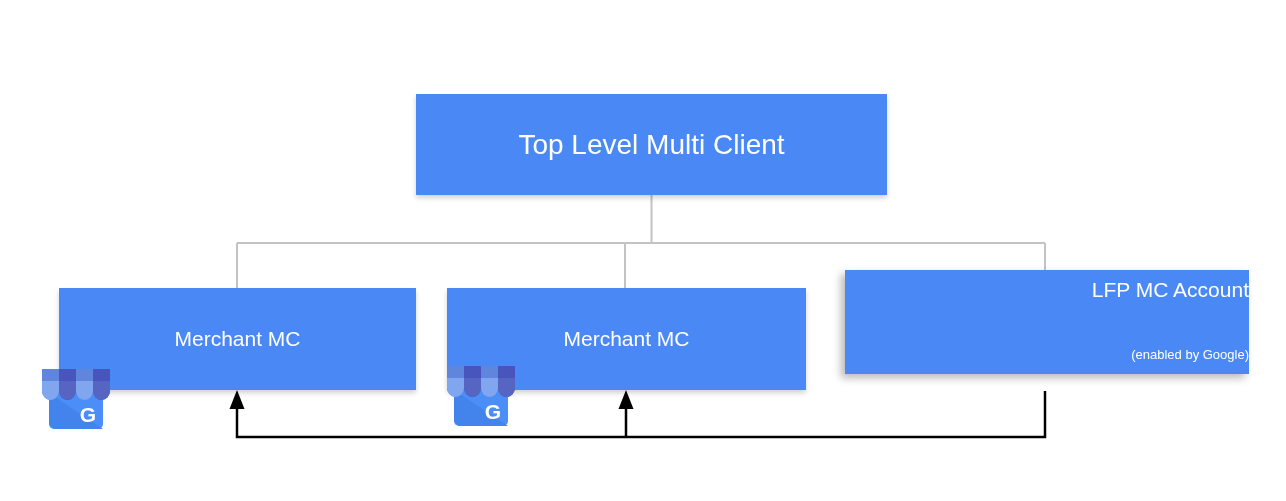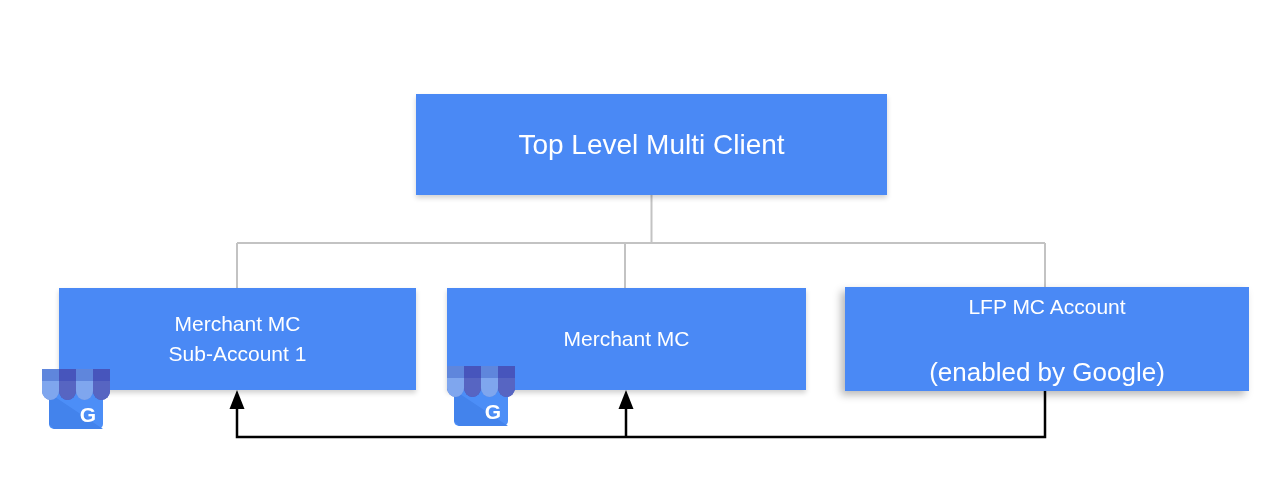--- a/index.html
+++ b/index.html
@@ -22,22 +22,22 @@
     text-align: center;
   }
   .node.shadow-soft  { box-shadow: 0 3px 5px rgba(0,0,0,0.18); }
   .node.shadow-left  { box-shadow: -4px 4px 8px rgba(0,0,0,0.28); }
   .node-root {
     left: 416px; top: 94px; width: 471px; height: 101px;
     font-size: 28px; line-height: 40px;
   }
   .node-sub1 { left: 59px;  top: 288px; width: 357px; height: 102px; font-size: 21px; line-height: 30px; }
   .node-sub2 { left: 447px; top: 288px; width: 359px; height: 102px; font-size: 21px; line-height: 30px; }
-  .node-lfp  { left: 845px; top: 287px; width: 404px; height: 104px; font-size: 21px; line-height: 30px; }
-  .node-lfp .l2 { font-size: 26px; margin-top: 35px; }
+  .node-lfp  { left: 845px; top: 270px; width: 404px; height: 104px; font-size: 21px; line-height: 30px; align-items: flex-end; }
+  .node-lfp .l2 { font-size: 13px; margin-top: 35px; }
   .connectors {
     position: absolute;
     left: 0; top: 0;
     pointer-events: none;
   }
   .tree-line  { stroke: #c3c3c3; stroke-width: 2; fill: none; }
   .arrow-line { stroke: #000000; stroke-width: 2.5; fill: none; }
   .arrow-head { fill: #000000; stroke: none; }
   .gmb-icon { position: absolute; width: 72px; height: 66px; }
   .gmb-icon svg { display: block; width: 100%; height: 100%; }
@@ -55,21 +55,20 @@
     <polygon class="arrow-head" points="237,390 229.5,409 244.5,409"></polygon>
     <polygon class="arrow-head" points="626,390 618.5,409 633.5,409"></polygon>
   </svg>
 
   <div class="node node-root shadow-soft">
     <span class="l1">Top Level Multi Client</span>
   </div>
 
   <div class="node node-sub1 shadow-soft">
     <span class="l1">Merchant MC</span>
-    <span class="l2">Sub-Account 1</span>
   </div>
 
   <div class="node node-sub2 shadow-soft">
     <span class="l1">Merchant MC</span>
   </div>
 
   <div class="node node-lfp shadow-left">
     <span class="l1">LFP MC Account</span>
     <span class="l2">(enabled by Google)</span>
   </div>

